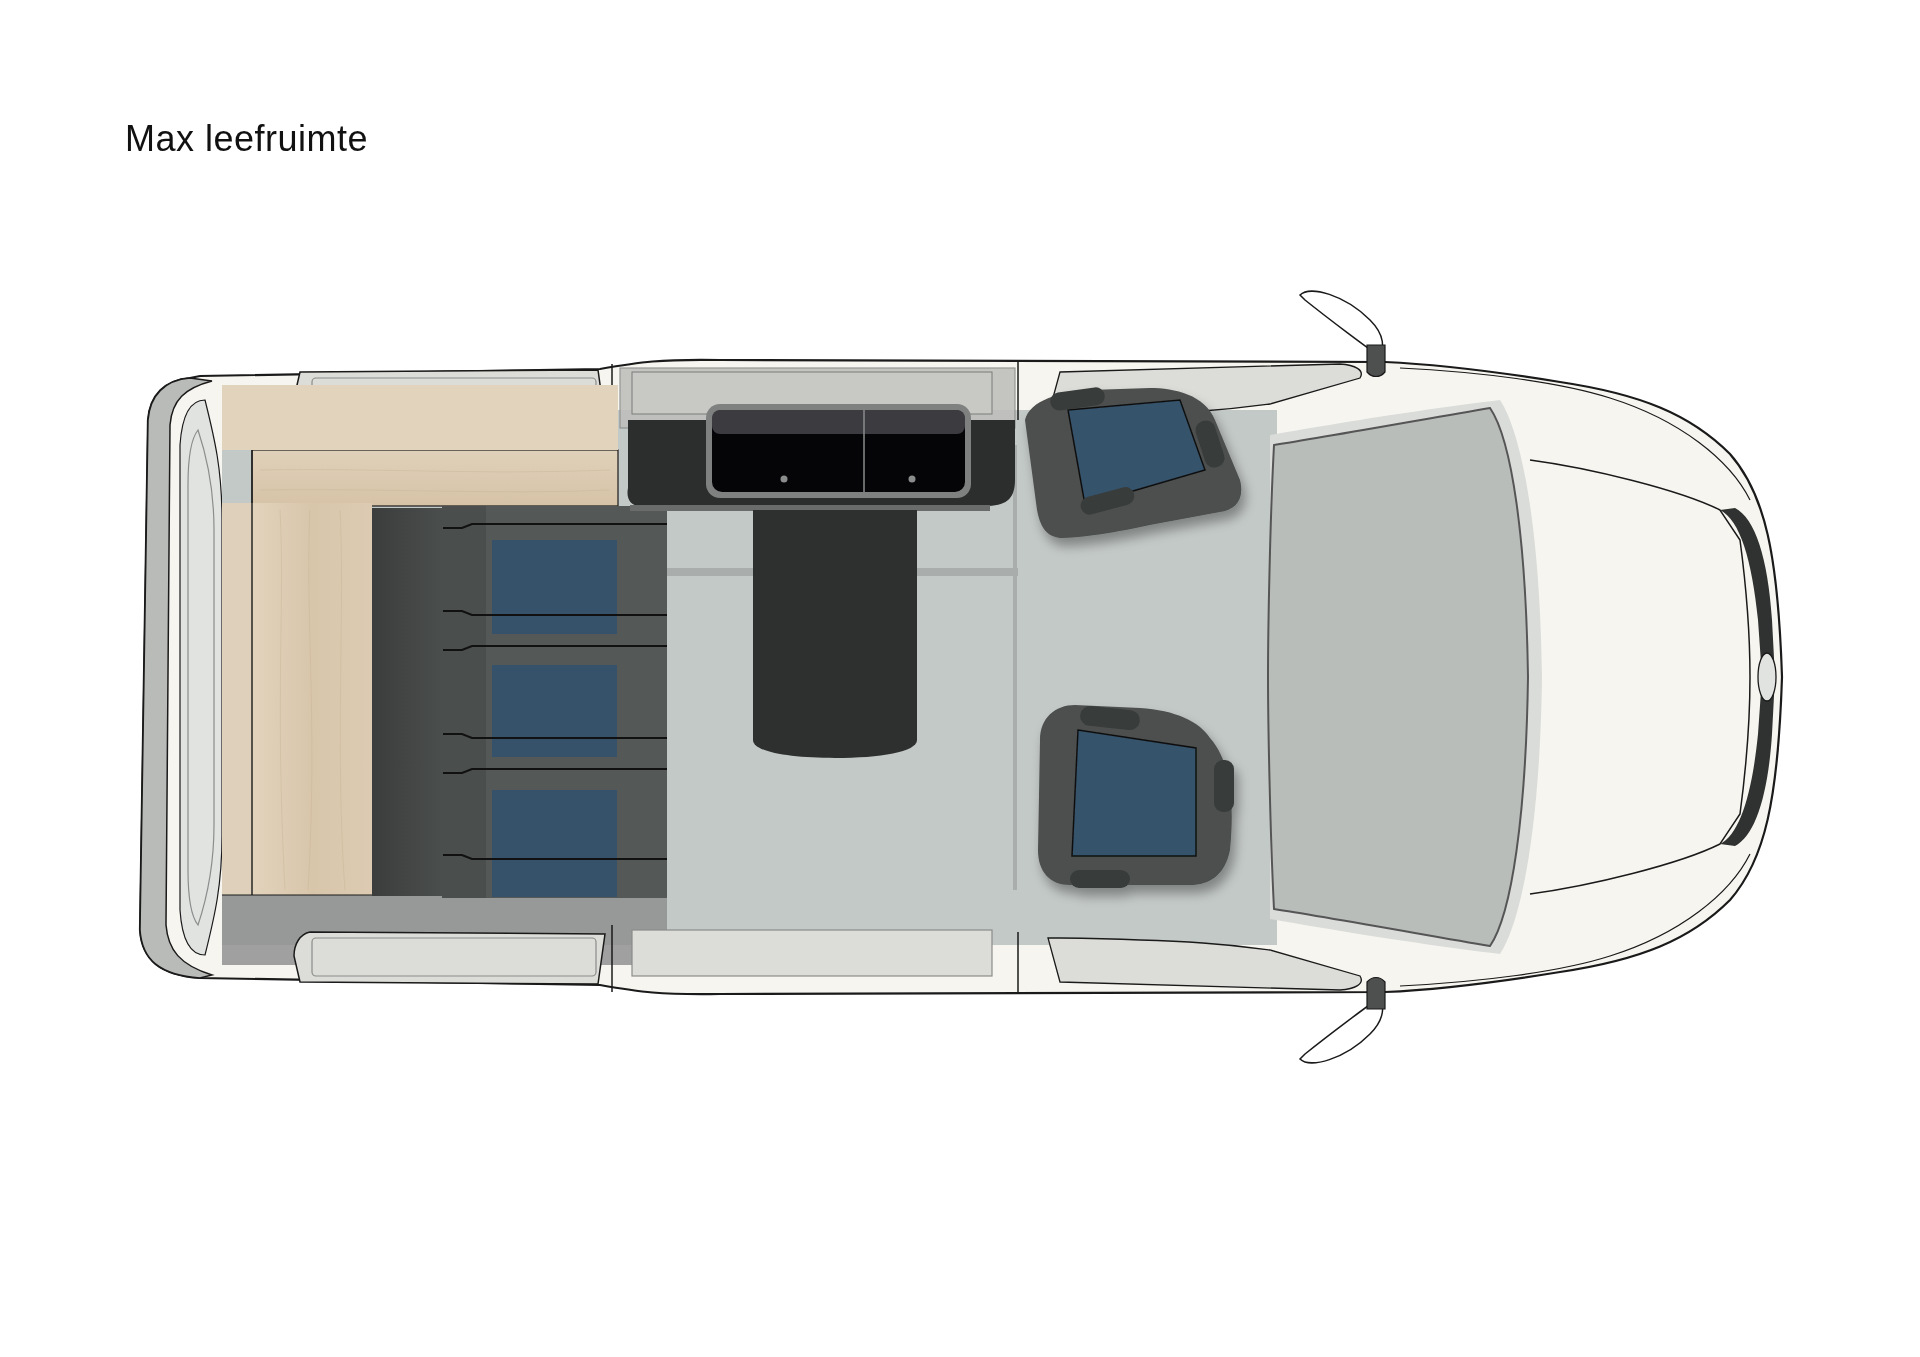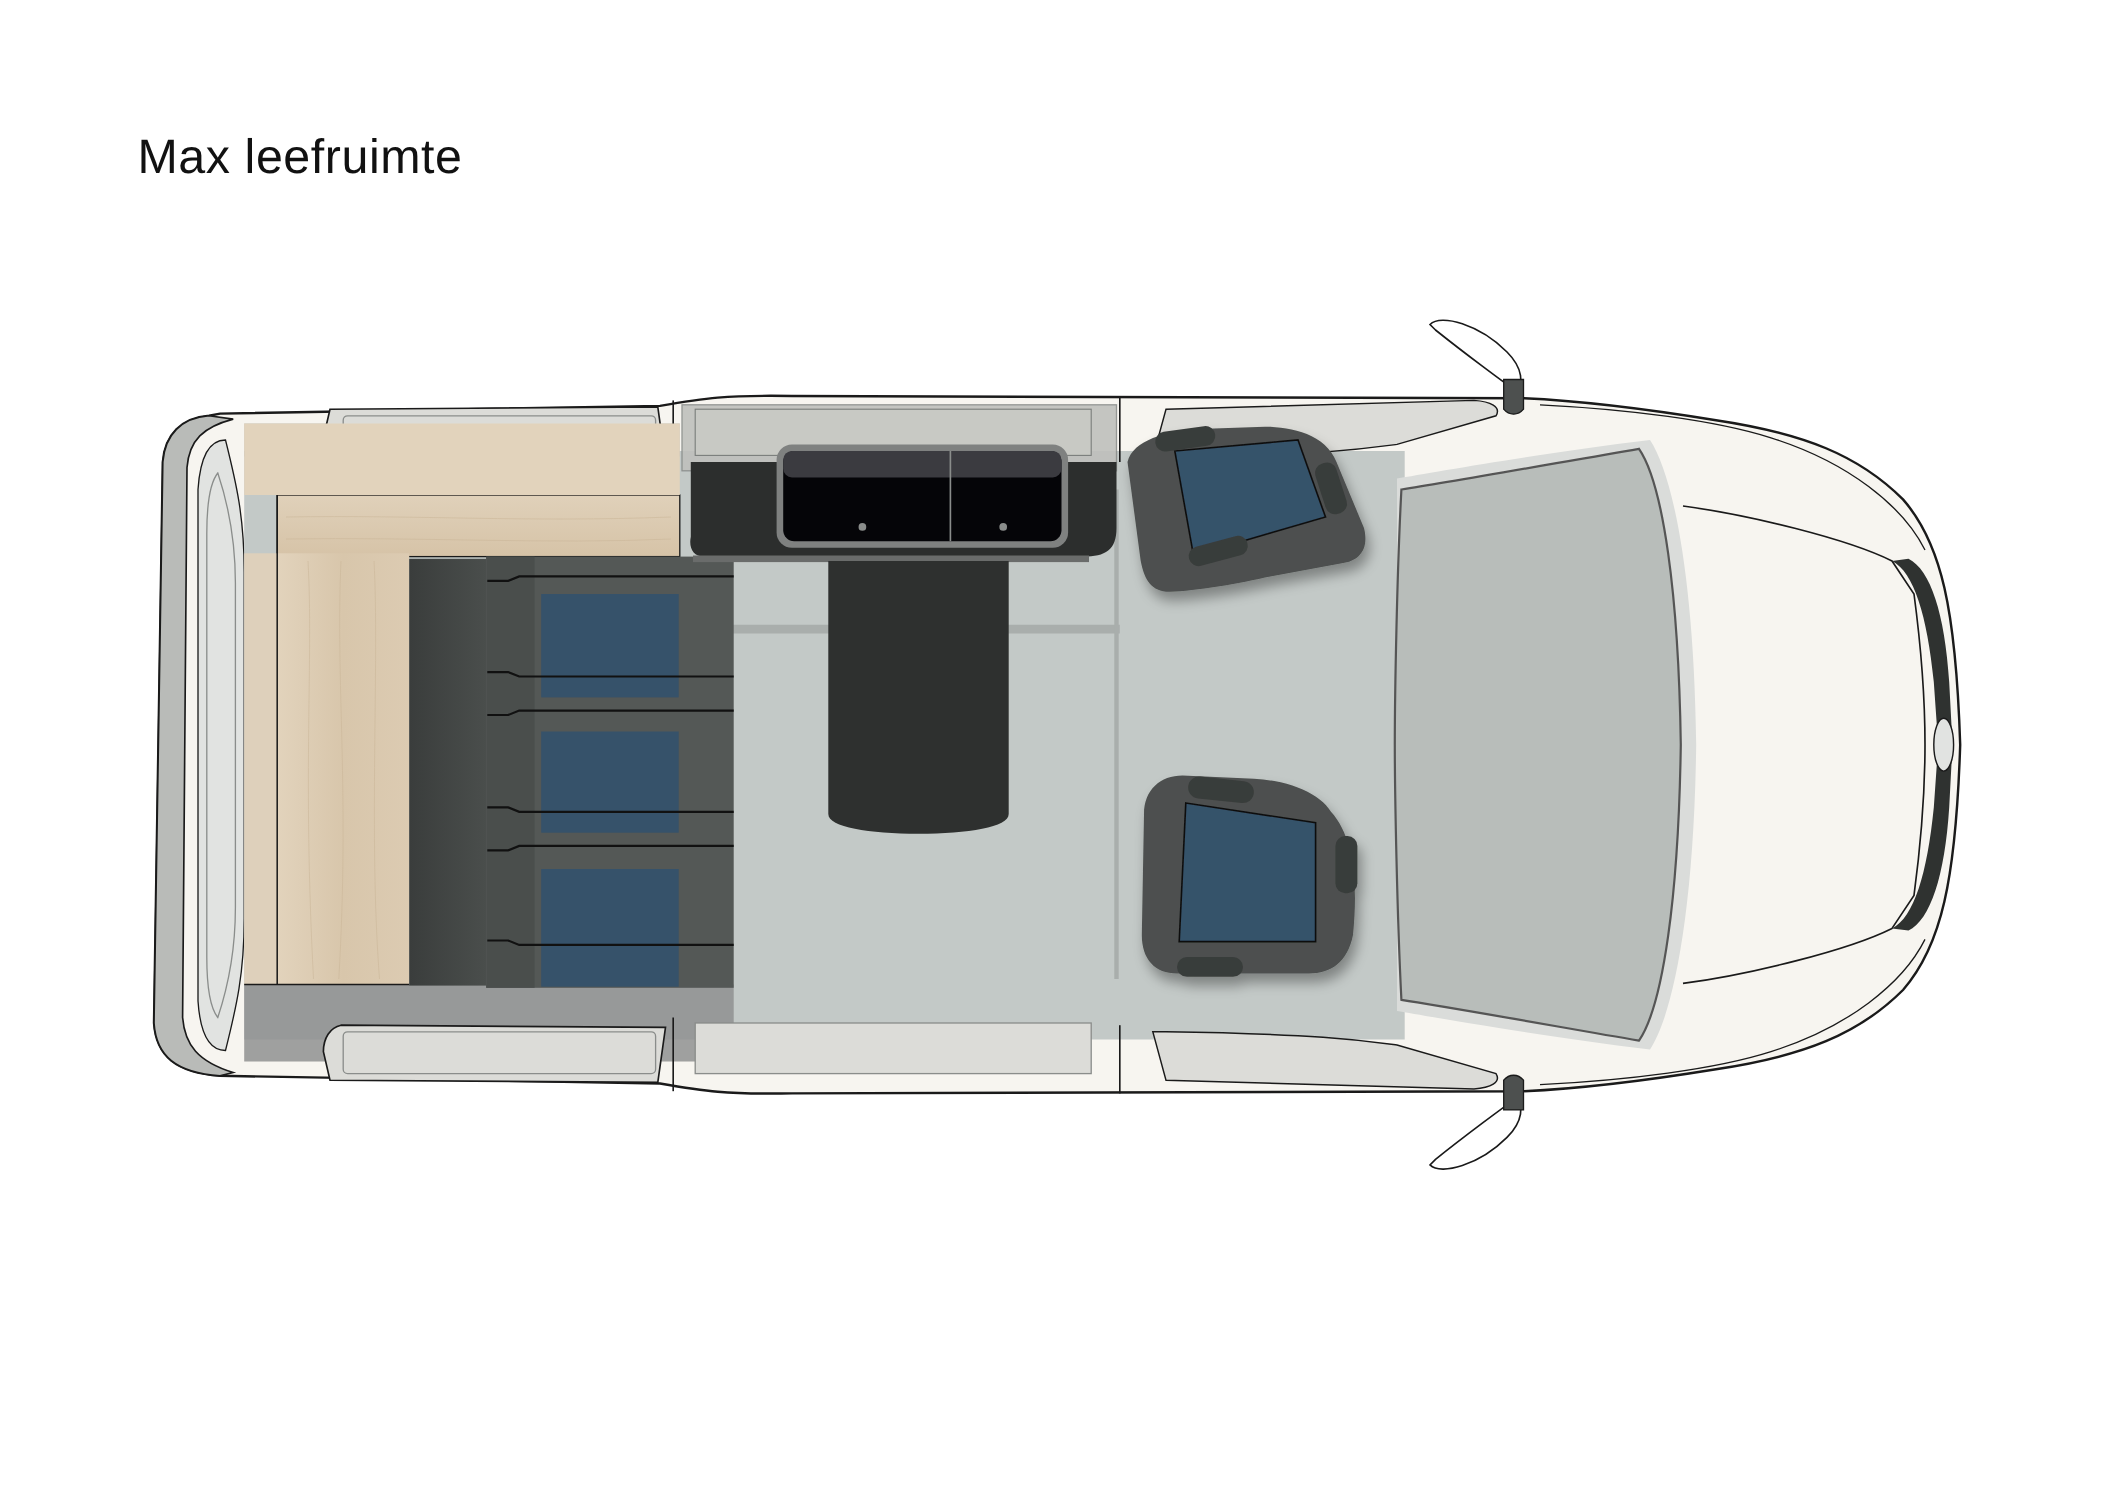--- a/index.html
+++ b/index.html
@@ -1,20 +1,20 @@
 <!DOCTYPE html>
 <html><head>
   <meta charset="utf-8">
   <style>
     html, body { margin: 0; padding: 0; background: #ffffff; }
     body { width: 1920px; height: 1357px; position: relative; overflow: hidden; font-family: "DejaVu Sans", sans-serif; }
     .title {
       position: absolute; left: 125px; top: 118px;
       font-family: "Liberation Sans", "DejaVu Sans", sans-serif;
-      font-size: 44px; font-weight: 300; color: #111111; letter-spacing: 0.5px;
+      font-size: 36px; font-weight: 300; color: #111111; letter-spacing: 0.5px;
       -webkit-text-stroke: 0px;
     }
     .plan { position: absolute; left: 0; top: 0; width: 1920px; height: 1357px; }
   </style>
 </head>
 <body>
 
 <div class="title">Max leefruimte</div>
 
 <svg class="plan" viewBox="0 0 1920 1357" xmlns="http://www.w3.org/2000/svg">

